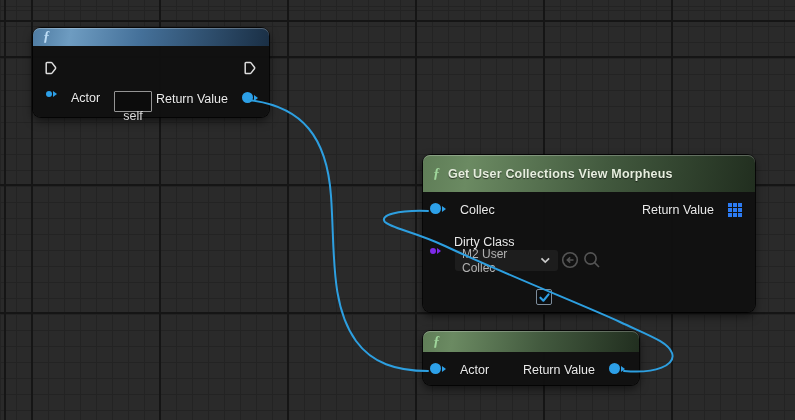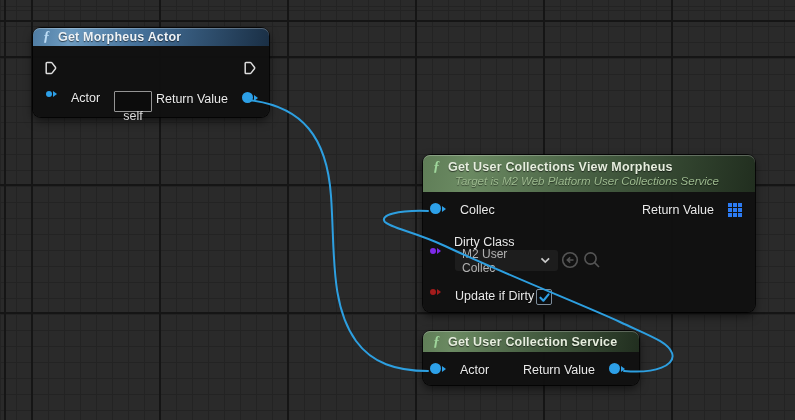--- a/index.html
+++ b/index.html
@@ -70,21 +70,20 @@
   .wires path{pointer-events:stroke;}
 </style>
 </head>
 <body>
 
 <div class="canvas">
 
   <div class="node" style="left:33px;top:28px;width:236px;height:89px">
     <div class="hdr hdr-blue" style="height:18px">
       <span class="ficon blue">ƒ</span>
-      <span class="title blue">Get Morpheus Actor</span>
     </div>
 
     <svg class="ghost" style="left:12px;top:33px" width="13" height="14" viewBox="0 0 13 14">
       <path d="M2 1.5 h4.2 a1 1 0 0 1 .8 .4 l3.4 4.4 a1.2 1.2 0 0 1 0 1.4 l-3.4 4.4 a1 1 0 0 1 -.8 .4 H2 a.8 .8 0 0 1 -.8 -.8 V2.3 A.8 .8 0 0 1 2 1.5 Z" fill="none" stroke="#e8e8e8" stroke-width="1.5"></path>
     </svg>
     <svg class="ghost" style="left:211px;top:33px" width="13" height="14" viewBox="0 0 13 14">
       <path d="M2 1.5 h4.2 a1 1 0 0 1 .8 .4 l3.4 4.4 a1.2 1.2 0 0 1 0 1.4 l-3.4 4.4 a1 1 0 0 1 -.8 .4 H2 a.8 .8 0 0 1 -.8 -.8 V2.3 A.8 .8 0 0 1 2 1.5 Z" fill="none" stroke="#e8e8e8" stroke-width="1.5"></path>
     </svg>
 
     <div class="pingrp" style="left:13px;top:63px">
@@ -104,21 +103,20 @@
       </span>
     </div>
   </div>
 
   <div class="node" style="left:423px;top:155px;width:332px;height:157px">
     <div class="hdr hdr-green hdr-2line" style="height:37px">
       <span class="row1">
         <span class="ficon green">ƒ</span>
         <span class="title green">Get User Collections View Morpheus</span>
       </span>
-      <span class="row2 subtitle">Target is M2 Web Platform User Collections Service</span>
     </div>
 
     <div class="pingrp" style="left:7px;top:48px">
       <span class="pc">
         <span class="dot blue-pin"></span>
           <span class="tri blue-tri"></span>
       </span>
       <span class="plabel">Collec</span>
     </div>
 
@@ -152,38 +150,30 @@
     </div>
     <svg class="ghost" style="left:138px;top:96px" width="18" height="18" viewBox="0 0 18 18">
       <circle cx="9" cy="9" r="7.3" fill="none" stroke="#585858" stroke-width="1.6"></circle>
       <path d="M12.5 9 H6.7 M9.2 6.4 L6.4 9 l2.8 2.6" fill="none" stroke="#585858" stroke-width="1.6"></path>
     </svg>
     <svg class="ghost" style="left:160px;top:96px" width="18" height="18" viewBox="0 0 18 18">
       <circle cx="7.5" cy="7.5" r="5.6" fill="none" stroke="#585858" stroke-width="1.6"></circle>
       <line x1="11.6" y1="11.6" x2="16" y2="16" stroke="#585858" stroke-width="1.6"></line>
     </svg>
 
-    <div class="pingrp" style="left:7px;top:134px">
-      <span class="pc">
-        <span class="dot hollow red-pin"></span>
-          <span class="tri red-tri"></span>
-      </span>
-      <span class="plabel">Update if Dirty</span>
-    </div>
     <div class="checkbox" style="left:113px;top:134px">
       <svg width="13" height="13" viewBox="0 0 16 16">
         <path d="M3 8.2 L6.6 12 L13 4.2" fill="none" stroke="#2e9fe6" stroke-width="2.6" stroke-linecap="round" stroke-linejoin="round"></path>
       </svg>
     </div>
   </div>
 
   <div class="node" style="left:423px;top:331px;width:216px;height:54px">
     <div class="hdr hdr-green" style="height:21px">
       <span class="ficon green">ƒ</span>
-      <span class="title green">Get User Collection Service</span>
     </div>
     <div class="pingrp" style="left:7px;top:32px">
       <span class="pc">
         <span class="dot blue-pin"></span>
           <span class="tri blue-tri"></span>
       </span>
       <span class="plabel">Actor</span>
     </div>
     <div class="pingrp" style="right:14px;top:32px">
       <span class="plabel">Return Value</span>

